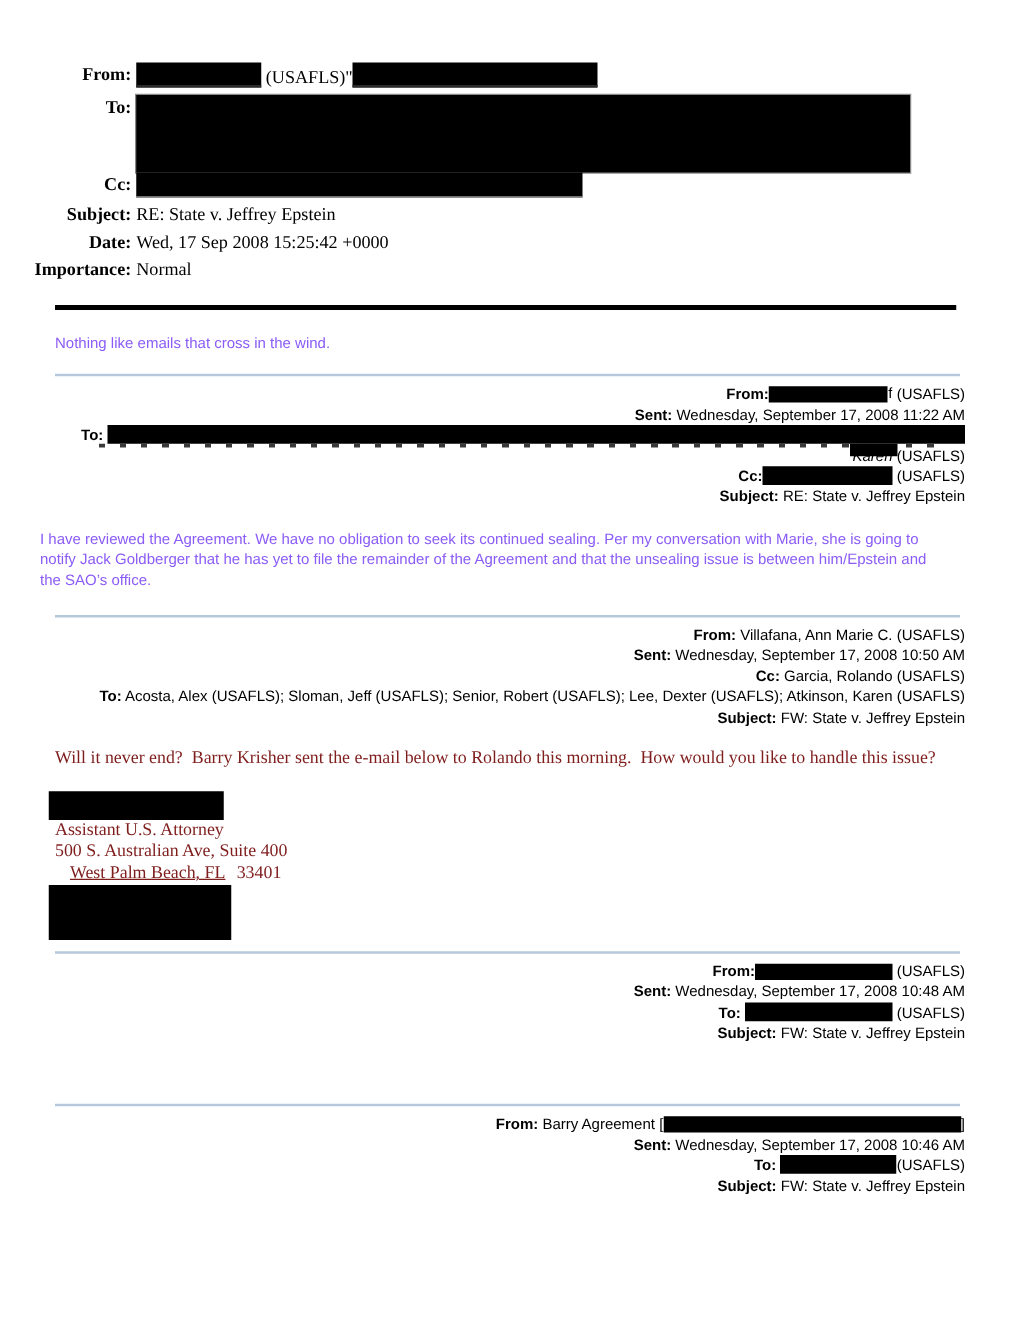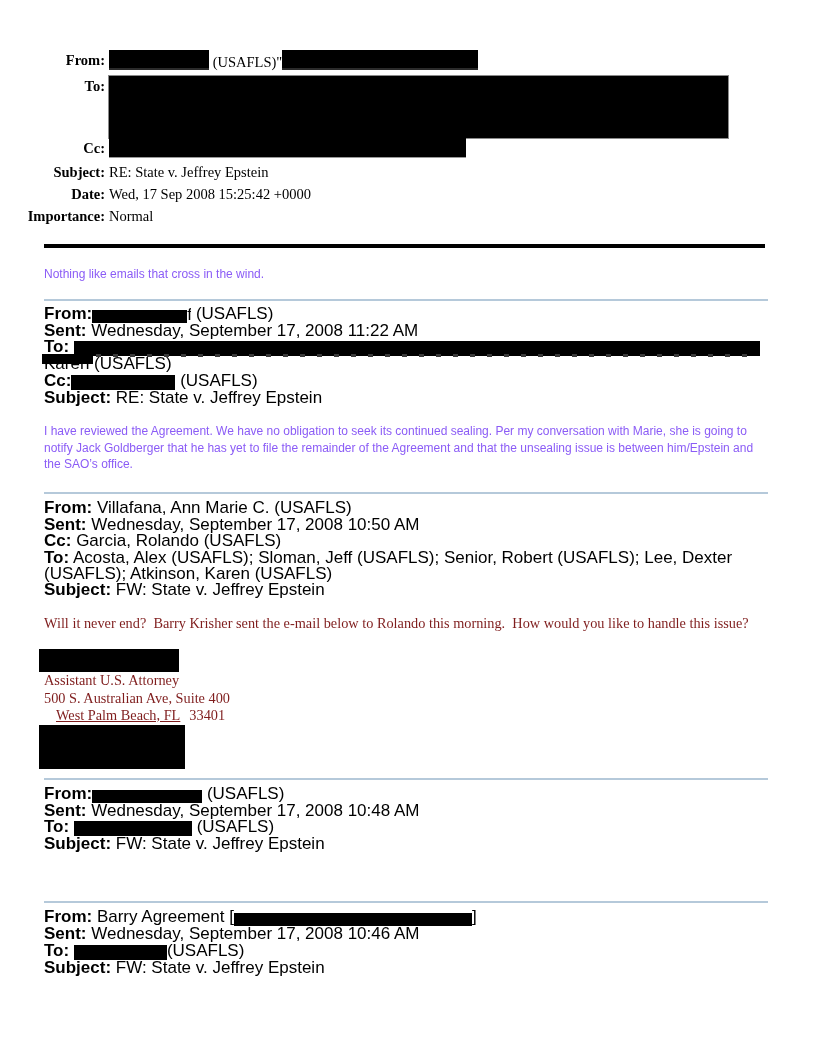--- a/index.html
+++ b/index.html
@@ -19,38 +19,38 @@
   .h1-to-block{display:block;width:619px;height:62px;background:#000;box-shadow:0 0 0 1px #8a8a8a;}
   .h1-cc-bar{display:block;width:357px;height:19px;background:#000;border-bottom:1px solid #999;}
 
   .rule-black{height:4px;background:#000;margin:18px 51px 0 44px;}
   .rule-blue{height:2px;background:#B5C9DA;margin:0 48px 0 44px;}
   .r1{margin-top:17px;} .r2{margin-top:20px;} .r3{margin-top:9px;} .r4{margin-top:49px;}
 
   
   .sans-blue{color:#8b5cf6;}
   .intro-line{margin:18px 48px 0 44px;font-size:12px;line-height:16px;}
-  .mblock{margin:5px 44px 0 44px;font-size:17px;line-height:16.4px;}
+  .mblock{margin:5px 44px 0 44px;font-size:12px;line-height:16.4px;text-align:right;}
   .mt6{margin-top:6px;}
   .mline b{font-weight:bold;}
   .m2-from-bar{width:95px;height:13px;}
   .partial{display:inline-block;width:4px;overflow:hidden;white-space:nowrap;vertical-align:text-bottom;}
   .to2wrap{position:relative;}
   .m2-to-bar{width:686px;height:15px;}
   .ticks{position:absolute;left:35px;right:20px;top:15px;height:3px;
          background:repeating-linear-gradient(90deg,#3a3a3a 0 5px,transparent 5px 17px);}
-  .struck{position:relative;display:inline-block;}
+  .struck{position:relative;display:inline-block;font-style:italic;}
   .struck .cover{position:absolute;left:-2px;right:-4px;top:-2px;height:10px;background:#000;}
   .m2-cc-bar{width:104px;height:15px;}
   .m4-from-bar{width:110px;height:13px;}
   .m4-to-bar{width:118px;height:15px;}
   .m5-from-bar{width:238px;height:13px;}
   .m5-to-bar{width:93px;height:15px;}
 
-  .body-para{margin:17px 44px 0 44px;font-size:12px;line-height:16.4px;max-width:726px;}
+  .body-para{margin:17px 44px 0 32px;font-size:12px;line-height:16.4px;max-width:726px;}
 
   
   .serif-blue{color:#7f1d1d;}
   .serif-para{margin:16px 40px 0 44px;font-family:"Liberation Serif",serif;font-size:14.3px;
               line-height:17.5px;white-space:pre-wrap;max-width:730px;}
   .sig{margin:17px 0 0 44px;font-family:"Liberation Serif",serif;font-size:14.3px;line-height:17.4px;}
   .sig-bar1{display:block;width:140px;height:23px;background:#000;margin-left:-5px;}
   .sig-bar2{display:block;width:146px;height:44px;background:#000;margin-left:-5px;}
   .uline{text-decoration:underline;margin-left:12px;}
   .zip{margin-left:9px;}

